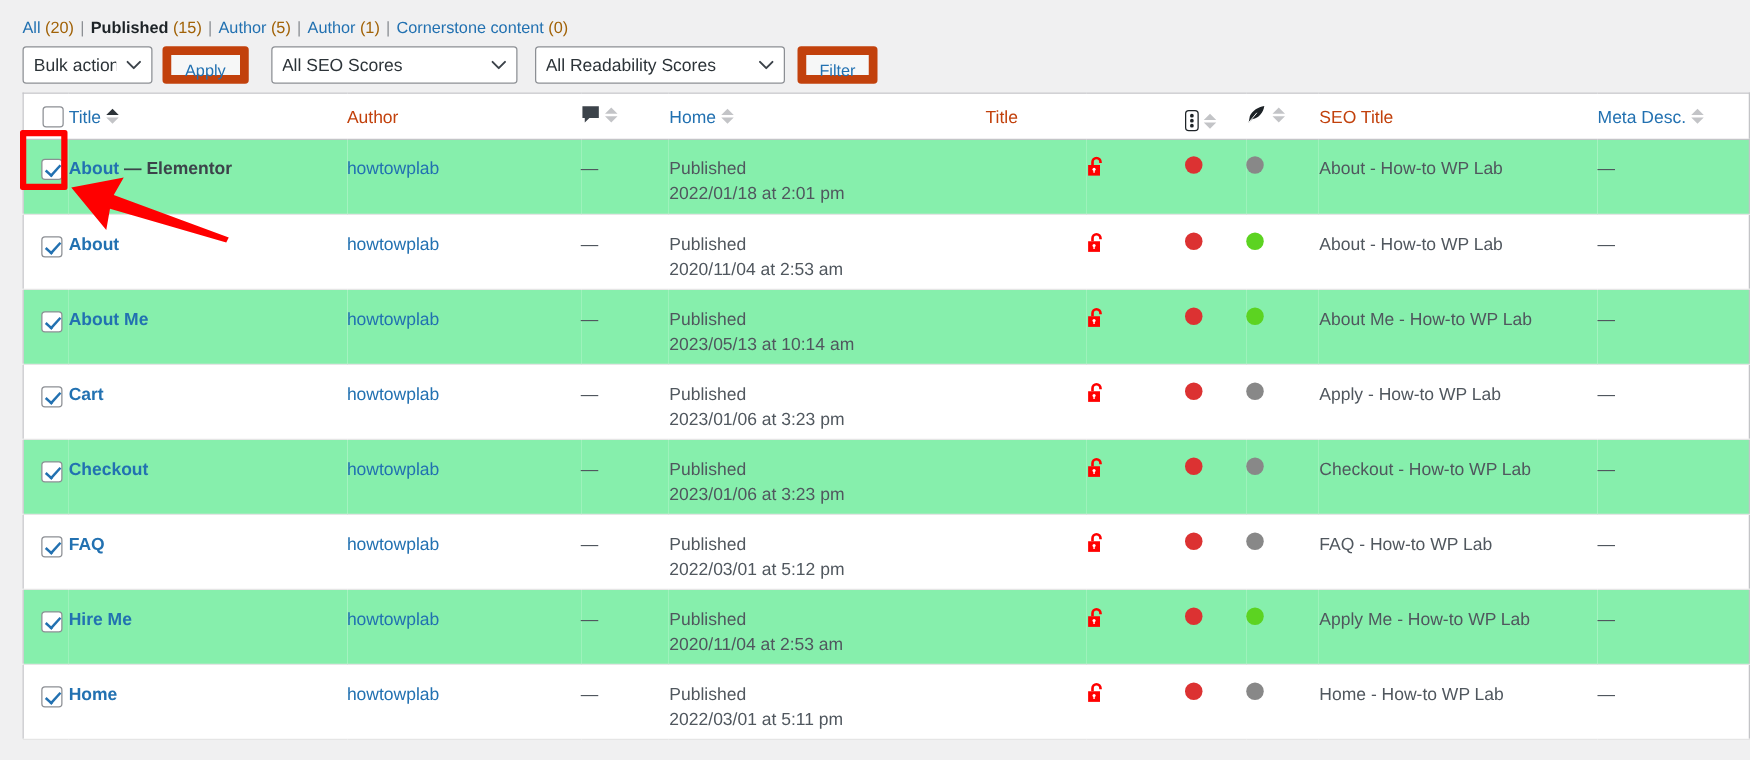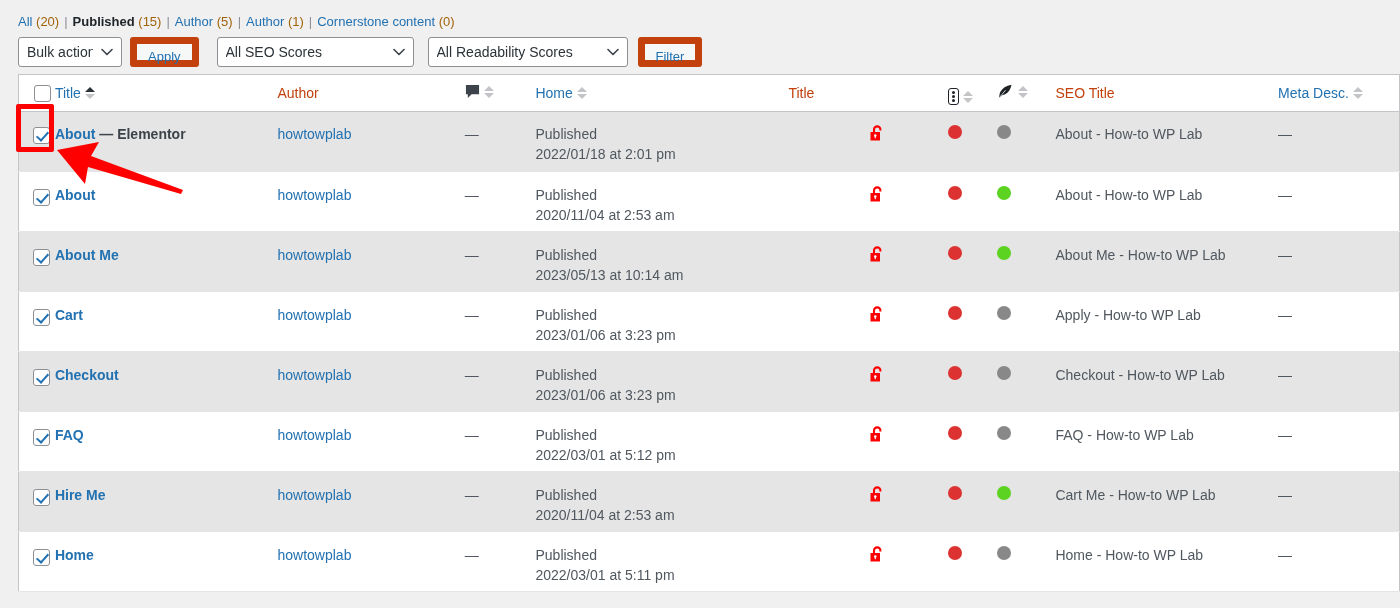--- a/index.html
+++ b/index.html
@@ -111,21 +111,21 @@
   .col-comments { width: 70px; }
   .col-date  { width: 250px; }
   .col-status{ width: 80px; }
   .col-lock  { width: 78px; }
   .col-seo   { width: 48px; }
   .col-read  { width: 58px; }
   .col-seotitle { width: 220px; }
   .col-meta  { width: 120px; }
 
   tbody tr { height: 60px; }
-  tbody tr.alt { background: #e5e5e5; }
+  tbody tr.alt { background: #86efac; }
   tbody td {
     vertical-align: top;
     padding: 14px 0 0 0;
     border-bottom: 1px solid #e5e5e5;
     font-size: 14px;
     color: #50575e;
     line-height: 1.4;
   }
   tbody tr:first-child td { padding-top: 13px; }
   td.cb { padding-left: 14px; padding-top: 15px; }
@@ -482,21 +482,21 @@
         </td>
         <td></td>
         <td><span class="lock-icon"><svg width="16" height="18" viewBox="0 0 16 18">
               <path d="M5 7 V4.6 A3.2 3.2 0 0 1 11.4 4.6 V5.4" fill="none" stroke="#ff0000" stroke-width="2.1"></path>
               <rect x="1.5" y="7" width="9.5" height="8.5" fill="#ff0000"></rect>
               <circle cx="6.25" cy="10.4" r="1.25" fill="#fff"></circle>
               <rect x="5.7" y="10.6" width="1.1" height="2.6" fill="#fff"></rect>
             </svg></span></td>
         <td><span class="dot" style="background:#dc3232"></span></td>
         <td><span class="dot" style="background:#5cd321"></span></td>
-        <td class="seotitle">Cart Me - How-to WP Lab</td>
+        <td class="seotitle">Apply Me - How-to WP Lab</td>
         <td class="metadesc">—</td>
       </tr>
       <tr>
         <td class="cb"><span class="cbx checked"></span></td>
         <td class="title"><a href="#">Home</a></td>
         <td class="author"><a href="#">howtowplab</a></td>
         <td class="dash">—</td>
         <td class="date">
           <span class="dateline">Published</span>
           <span class="dateline">2022/03/01 at 5:11 pm</span>

